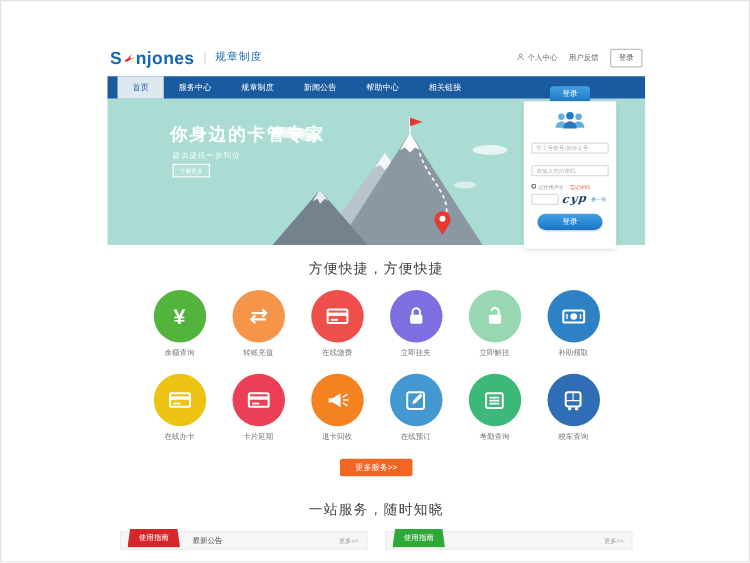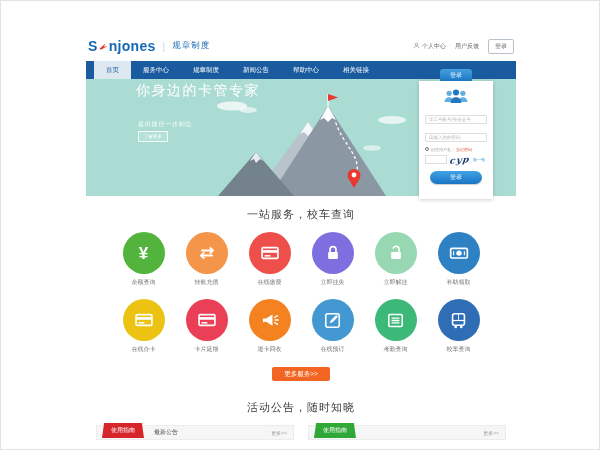--- a/index.html
+++ b/index.html
@@ -18,21 +18,21 @@
   .top-link{display:flex;align-items:center;gap:2px;cursor:pointer}
   .login-btn-sm{border:1px solid #b9c2cb;border-radius:2px;padding:2px 6px;color:#555;cursor:pointer}
 
   
   .nav{height:18px;background:#1a5a9e;display:flex;align-items:stretch;padding-left:8px}
   .nav-item{color:#fff;font-size:6.5px;display:flex;align-items:center;padding:0 12px;cursor:pointer}
   .nav-item.active{background:#dde8f1;color:#1a5a9e}
 
   
   .hero{height:117px;background:#aadcd3;position:relative}
-  .hero-title{position:absolute;left:50px;top:3px;color:#fff;font-size:14px;font-weight:normal;letter-spacing:1.5px}
+  .hero-title{position:absolute;left:50px;top:20px;color:#fff;font-size:14px;font-weight:bold;letter-spacing:1.5px}
   .hero-sub{position:absolute;left:52px;top:41px;color:#fff;font-size:6px;opacity:.95;letter-spacing:.8px}
   .hero-btn{position:absolute;left:52px;top:52px;border:1px solid rgba(255,255,255,.85);color:#fff;font-size:4.5px;padding:2px 5px;cursor:pointer;background:rgba(255,255,255,.12)}
   .hero-art{position:absolute;left:118px;bottom:0;width:212px;height:106px}
 
   
   .login-card{position:absolute;left:333px;top:38px;width:74px;z-index:6}
   .login-tab{width:32px;height:12px;margin:0 auto;background:linear-gradient(#45a0e0,#1d7ac8);border-radius:3px 3px 0 0;color:#fff;font-size:6px;display:flex;align-items:center;justify-content:center;cursor:pointer}
   .login-body{background:#fff;box-shadow:0 1px 4px rgba(0,0,0,.18);padding:5px 6px 7px;min-height:118px}
   .people{display:flex;justify-content:center;margin:2px 0 3px}
   .lg-input{width:100%;height:9px;border:1px solid #ddd;border-radius:1px;font-size:4.5px;color:#555;padding:0 3px;margin-top:3.5px;font-family:"Liberation Sans",sans-serif}
@@ -127,21 +127,21 @@
         <polygon points="124,4 134,7.5 124,11" fill="#e8382f"></polygon>
         <polygon points="14,106 52,62 90,106" fill="#74828e"></polygon>
         <polygon points="52,62 46,71 50,69 52,73 56,69 59,71" fill="#e8ecef"></polygon>
         <path d="M150,90 C162,68 138,56 131,30" stroke="#fff" stroke-width="1.3" stroke-dasharray="3,2.5" fill="none"></path>
         <path d="M150,98 l-5.5,-9 a6.5,6.5 0 1 1 11,0 z" fill="#e8382f"></path>
         <circle cx="150" cy="85" r="2.4" fill="#fff"></circle>
       </svg>
     </div>
 
     <div class="services">
-      <div class="sec-title">一站服务，校车查询</div>
+      <div class="sec-title">方便快捷，方便快捷</div>
       <div class="grid">
           <div class="svc">
             <div class="circle" style="background: rgb(82, 180, 60);">
               <span class="glyph">¥</span>
             </div>
             <div class="svc-label">余额查询</div>
           </div>
           <div class="svc">
             <div class="circle" style="background: rgb(245, 149, 74);">
               <svg width="20" height="20" viewBox="0 0 24 24" fill="none" stroke="#fff" stroke-linecap="round" stroke-linejoin="round" stroke-width="2.2">
@@ -249,21 +249,21 @@
               </svg>
             </div>
             <div class="svc-label">校车查询</div>
           </div>
         </div>
       <div class="more-btn">更多服务&gt;&gt;</div>
       <div class="services-pad"></div>
     </div>
 
     <div class="announce">
-      <div class="sec-title">活动公告，随时知晓</div>
+      <div class="sec-title">一站服务，随时知晓</div>
       <div class="panels">
         <div class="panel">
           <div class="panel-head">
             <div class="ribbon red">使用指南</div>
             <div class="panel-tab2">最新公告</div>
             <div class="more-link">更多&gt;&gt;</div>
           </div>
           <div class="panel-body"></div>
         </div>
         <div class="panel">

